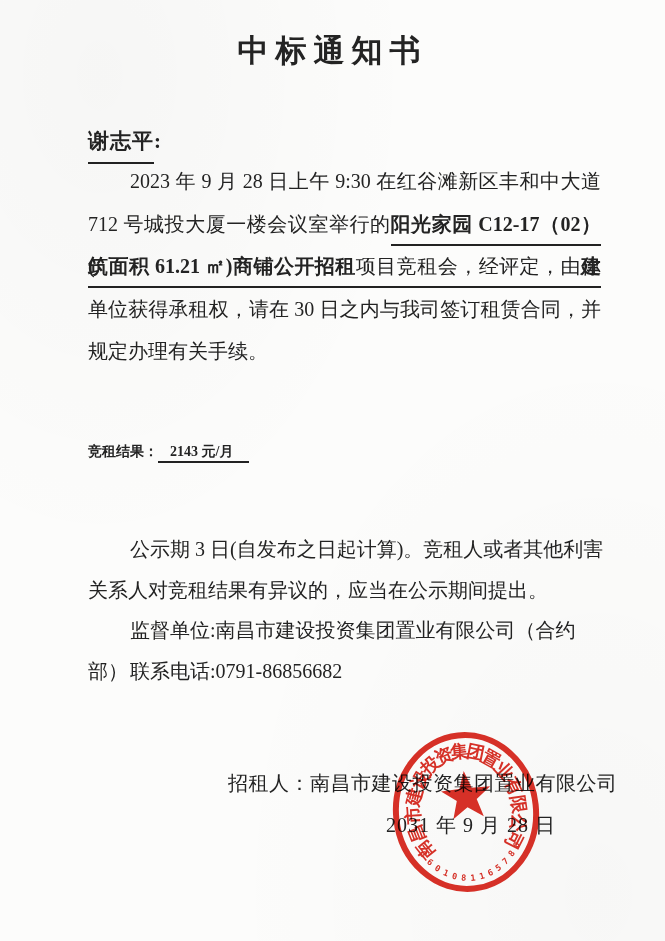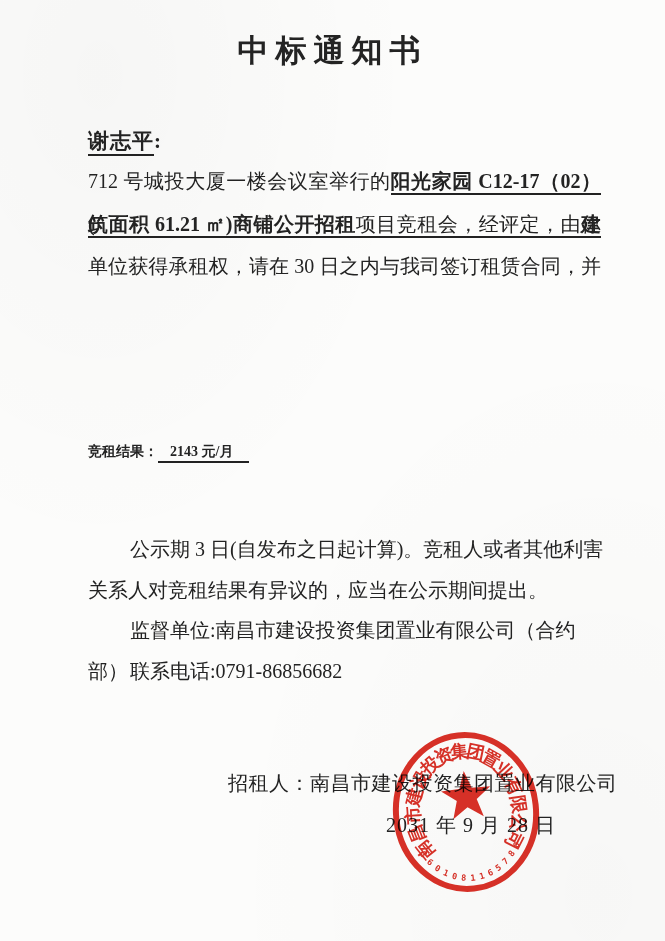--- a/index.html
+++ b/index.html
@@ -17,21 +17,21 @@
   }
   .title {
     position: absolute; top: 30px; left: 0; right: 0;
     margin: 0; text-align: center;
     font-size: 31px; font-weight: 700; letter-spacing: 7px;
   }
   .recipient {
     position: absolute; left: 88px; top: 127px;
     font-size: 21px; font-weight: 700; letter-spacing: 1px;
   }
-  .u  { border-bottom: 2px solid #222; padding-bottom: 1px; }
+  .u  { border-bottom: 2px solid #222; padding-bottom: 9px; }
   .b  { font-weight: 700; }
   .para {
     position: absolute; left: 88px; top: 160px; width: 513px;
     font-size: 20px; line-height: 42.5px; font-weight: 500;
   }
   .line { height: 42.5px; }
   .fill { text-align: justify; text-align-last: justify; }
   .indent { text-indent: 42px; }
   .result { position: absolute; left: 88px; top: 443px; font-size: 14px; }
   .result .value { padding: 0 16px 2px 12px; border-bottom: 2px solid #222; }
@@ -61,23 +61,25 @@
 
 <div class="page">
 
   <h1 class="title">中标通知书</h1>
 
   <div class="recipient">
     <span class="u">谢志平</span><span>:</span>
   </div>
 
   <div class="para">
+    <div class="line fill indent"><span>2023 年 9 月 28 日上午 9:30 在红谷滩新区丰和中大道</span></div>
     <div class="line fill"><span>712 号城投大厦一楼会议室举行的</span><span class="u b">阳光家园 C12-17（02）(建</span></div>
     <div class="line fill"><span class="u b">筑面积 61.21 ㎡)商铺公开招租</span><span>项目竞租会，经评定，由你</span></div>
     <div class="line fill"><span>单位获得承租权，请在 30 日之内与我司签订租赁合同，并</span></div>
+    <div class="line"><span>规定办理有关手续。</span></div>
   </div>
 
   <div class="result">
     <span class="b">竞租结果：</span><span class="b value">2143 元/月</span>
   </div>
 
   <div class="notice">
     <div class="nline indent"><span>公示期 3 日(自发布之日起计算)。竞租人或者其他利害</span></div>
     <div class="nline"><span>关系人对竞租结果有异议的，应当在公示期间提出。</span></div>
     <div class="nline indent"><span>监督单位:南昌市建设投资集团置业有限公司（合约部）</span></div>

